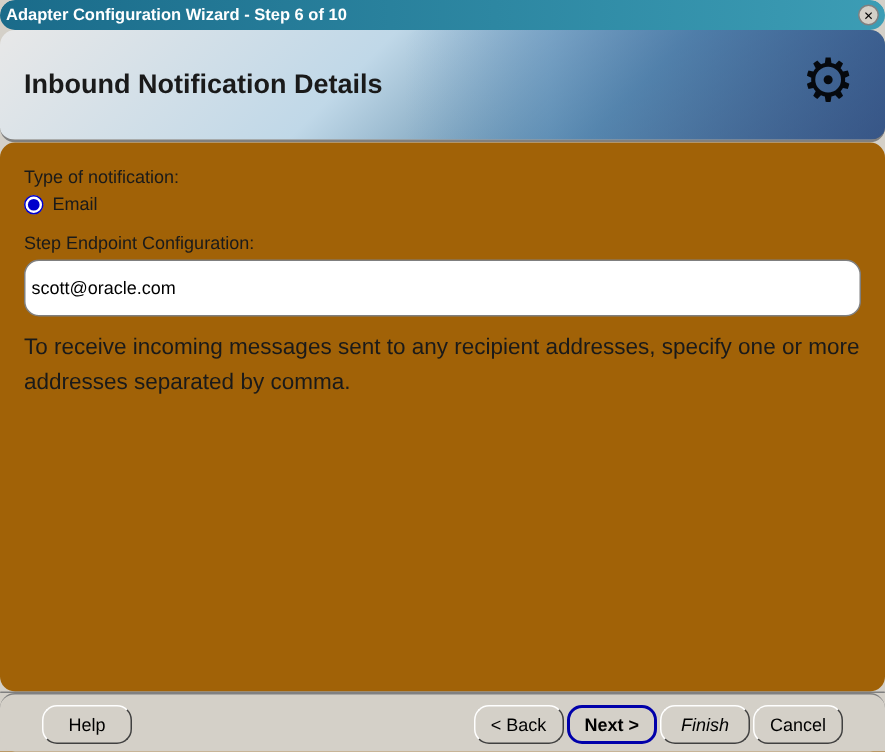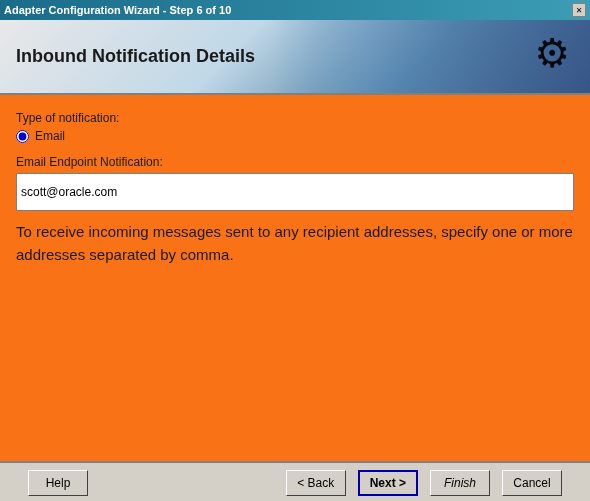--- a/index.html
+++ b/index.html
@@ -1,15 +1,15 @@
 <!DOCTYPE html>
 <html><head>
   <meta charset="utf-8">
   <style>
-    * { box-sizing: border-box; margin: 0; padding: 0; }
+    * { box-sizing: border-box; margin: 0; padding: 0; border-radius: 10px; }
     body {
       width: 590px;
       height: 501px;
       font-family: Arial, sans-serif;
       font-size: 12px;
       background: #d4d0c8;
       overflow: hidden;
     }
 
     
@@ -72,21 +72,21 @@
       right: 0;
       top: 0;
       width: 320px;
       height: 75px;
       background: linear-gradient(to right, transparent, rgba(100,150,200,0.4) 30%, rgba(60,100,160,0.6));
       z-index: 1;
     }
 
     
     .main-content {
-      background: #f97316;
+      background: #a16207;
       padding: 16px 16px 10px 16px;
       height: 366px;
     }
 
     .field-group {
       margin-bottom: 10px;
     }
     .field-label {
       font-size: 12px;
       color: #1a1a1a;
@@ -130,21 +130,21 @@
       align-items: center;
       justify-content: space-between;
       background: #d4d0c8;
       border-top: 1px solid #808080;
       padding: 6px 28px;
       height: 40px;
     }
     .footer-left {}
     .footer-right {
       display: flex;
-      gap: 12px;
+      gap: 2px;
     }
     .btn {
       height: 26px;
       min-width: 60px;
       background: #d4d0c8;
       border-top: 1px solid #ffffff;
       border-left: 1px solid #ffffff;
       border-right: 1px solid #404040;
       border-bottom: 1px solid #404040;
       font-size: 12px;
@@ -189,21 +189,21 @@
 
   <div class="field-group">
     <div class="field-label">Type of notification:</div>
     <div class="radio-row">
       <input type="radio" class="radio-input" name="notif-type" checked="" style="">
       <label class="radio-label">Email</label>
     </div>
   </div>
 
   <div class="field-group">
-    <div class="field-label">Email Endpoint Notification:</div>
+    <div class="field-label">Step Endpoint Configuration:</div>
     <input type="text" class="text-input" value="scott@oracle.com" style="">
   </div>
 
   <div class="hint-text">To receive incoming messages sent to any recipient addresses, specify one or more addresses separated by comma.</div>
 
 </div>
 
 <div class="divider"></div>
 
 <div class="footer">

